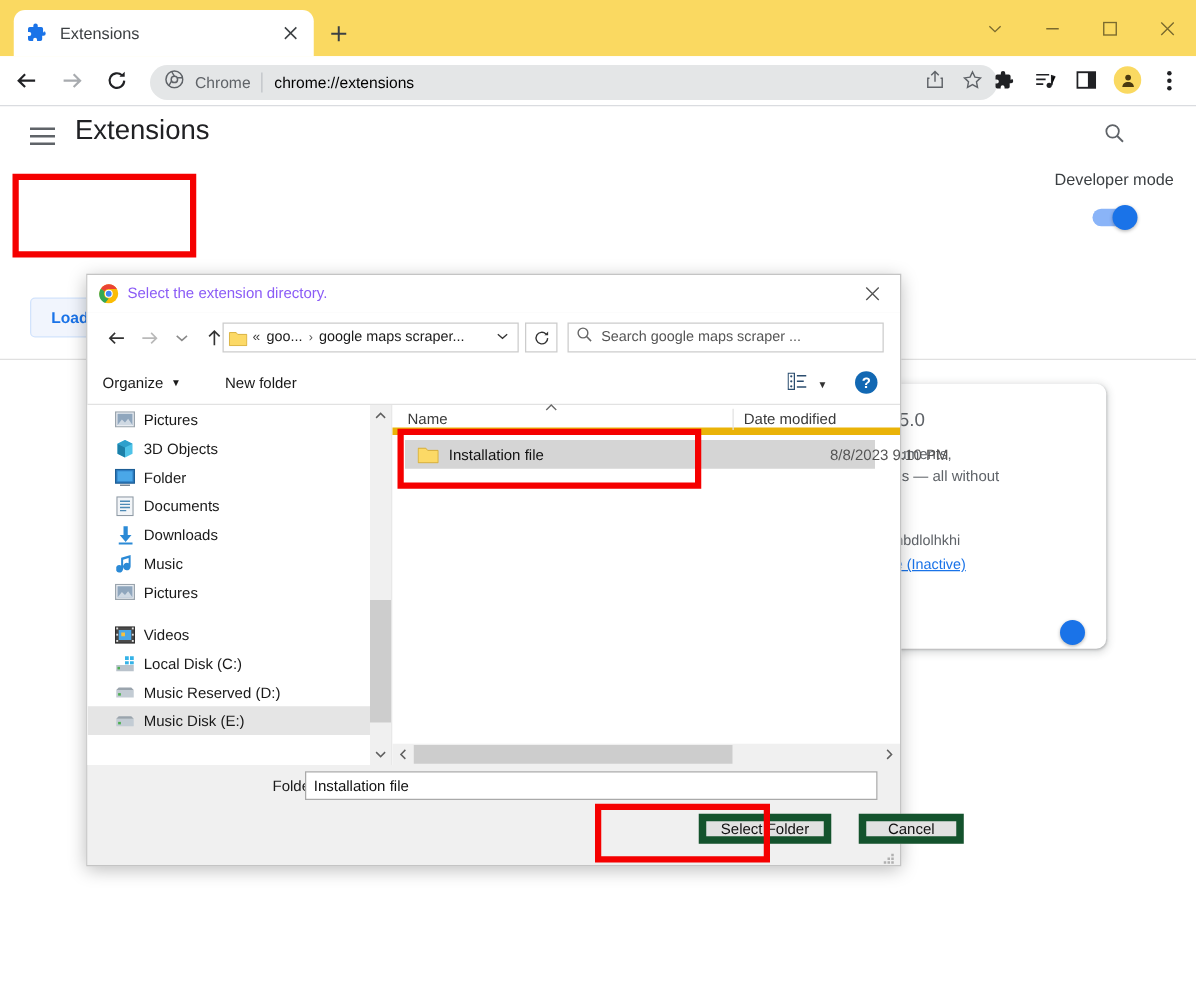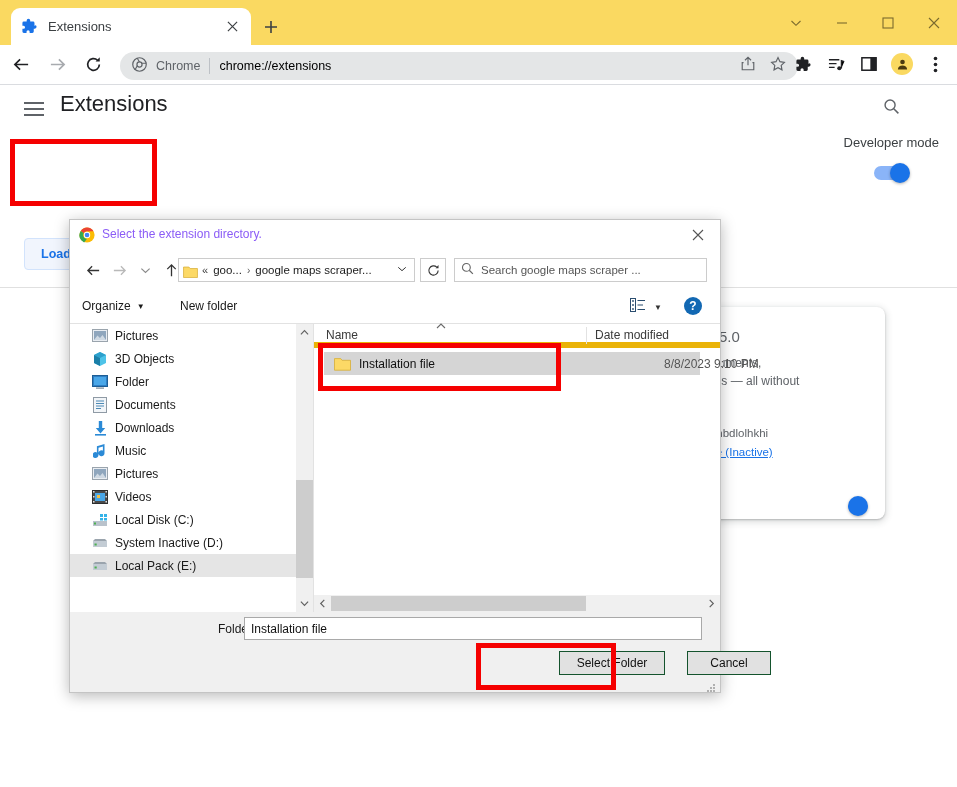--- a/index.html
+++ b/index.html
@@ -166,21 +166,21 @@
   .hs-thumb { width:255px; height:15px; background:#cdcdcd; }
 
   .dlg-footer { position:absolute; left:0; top:392px; width:650px; height:80px; background:#f0f0f0; }
   .folder-label { position:absolute; left:148px; top:10px; font-size:12px; color:#1a1a1a; }
   .folder-input {
     position:absolute; left:174px; top:5px; width:458px; height:23px;
     border:1px solid #a9a9a9; background:#ffffff; display:flex; align-items:center; padding-left:6px;
   }
   .folder-val { font-size:12px; color:#111; }
   .dlg-btn {
-    position:absolute; top:39px; height:24px; border:1px solid #14532d; background:#e1e1e1;
+    position:absolute; top:39px; height:24px; border:6px solid #14532d; background:#e1e1e1;
     font-size:12px; color:#111; display:flex; align-items:center; justify-content:center;
   }
   .btn-select { left:489px; width:106px; }
   .btn-cancel { left:617px; width:84px; }
   .grip { position:absolute; right:4px; bottom:3px; width:10px; height:10px; }
 
   
   .redbox { position:absolute; border:5px solid #f50000; pointer-events:none; }
 </style>
 </head>
@@ -516,21 +516,21 @@
           <div class="tree-item" style="padding-left: 22px;">
             <span class="ti-icon">
               <svg width="16" height="13" viewBox="0 0 16 13">
                 <rect x=".5" y=".5" width="15" height="12" fill="#e9edf2" stroke="#9aa4ad"></rect>
                 <rect x="2" y="2" width="12" height="9" fill="#8fa6bd"></rect>
                 <path fill="#cfd9e3" d="M2 11l3.5-4.5L8 9l2.5-3L14 11z"></path>
               </svg>
             </span>
             <span>Pictures</span>
           </div>
-          <div class="tree-item" style="padding-left: 22px;">
+          <div class="tree-item" style="padding-left: 22px; margin-top: 11px;">
             <span class="ti-icon">
               <svg width="16" height="14" viewBox="0 0 16 14">
                 <rect x=".5" y=".5" width="15" height="13" fill="#4a4a4a" stroke="#2e2e2e"></rect>
                 <rect x="3" y="3" width="10" height="8" fill="#4aa7e8"></rect>
                 <path fill="#f5c141" d="M5 5h3v3H5z"></path>
                 <g fill="#e0e0e0">
                   <rect x="1" y="1" width="1.5" height="1.5"></rect>
                   <rect x="1" y="6" width="1.5" height="1.5"></rect>
                   <rect x="1" y="11" width="1.5" height="1.5"></rect>
                   <rect x="13.5" y="1" width="1.5" height="1.5"></rect>
@@ -557,31 +557,31 @@
             <span>Local Disk (C:)</span>
           </div>
           <div class="tree-item" style="padding-left: 22px;">
             <span class="ti-icon">
               <svg width="16" height="12" viewBox="0 0 16 12">
                 <path fill="#c3ccd4" d="M1 4h14v6H1z"></path>
                 <path fill="#9aa4ad" d="M1 4l2-2h10l2 2z"></path>
                 <rect x="2.5" y="6.5" width="2.2" height="2" fill="#4caf50"></rect>
               </svg>
             </span>
-            <span>System Inactive (D:)</span>
+            <span>Music Reserved (D:)</span>
           </div>
           <div class="tree-item sel" style="padding-left: 22px;">
             <span class="ti-icon">
               <svg width="16" height="12" viewBox="0 0 16 12">
                 <path fill="#c3ccd4" d="M1 4h14v6H1z"></path>
                 <path fill="#9aa4ad" d="M1 4l2-2h10l2 2z"></path>
                 <rect x="2.5" y="6.5" width="2.2" height="2" fill="#4caf50"></rect>
               </svg>
             </span>
-            <span>Local Pack (E:)</span>
+            <span>Music Disk (E:)</span>
           </div>
         </div>
 
       <div class="tree-scroll">
         <div class="ts-up">
           <svg width="9" height="7" viewBox="0 0 10 7">
               <path fill="none" stroke="#606060" stroke-width="1.3" d="M1 5.5L5 1.5l4 4"></path>
             </svg>
         </div>
         <div class="ts-thumb"></div>

